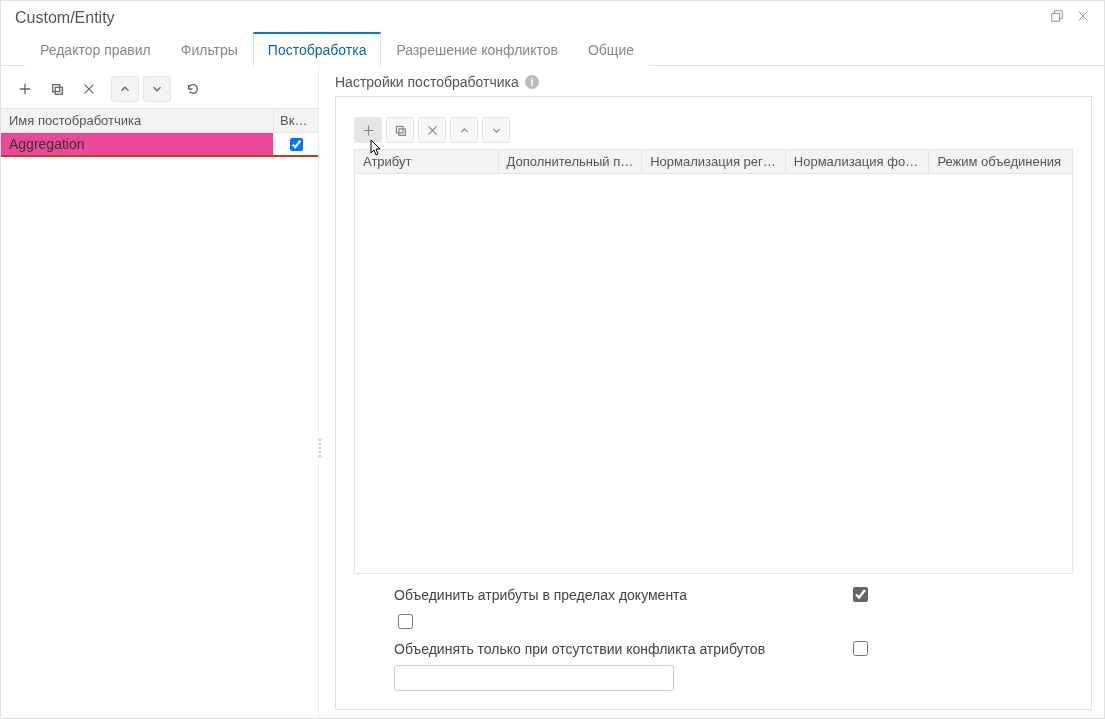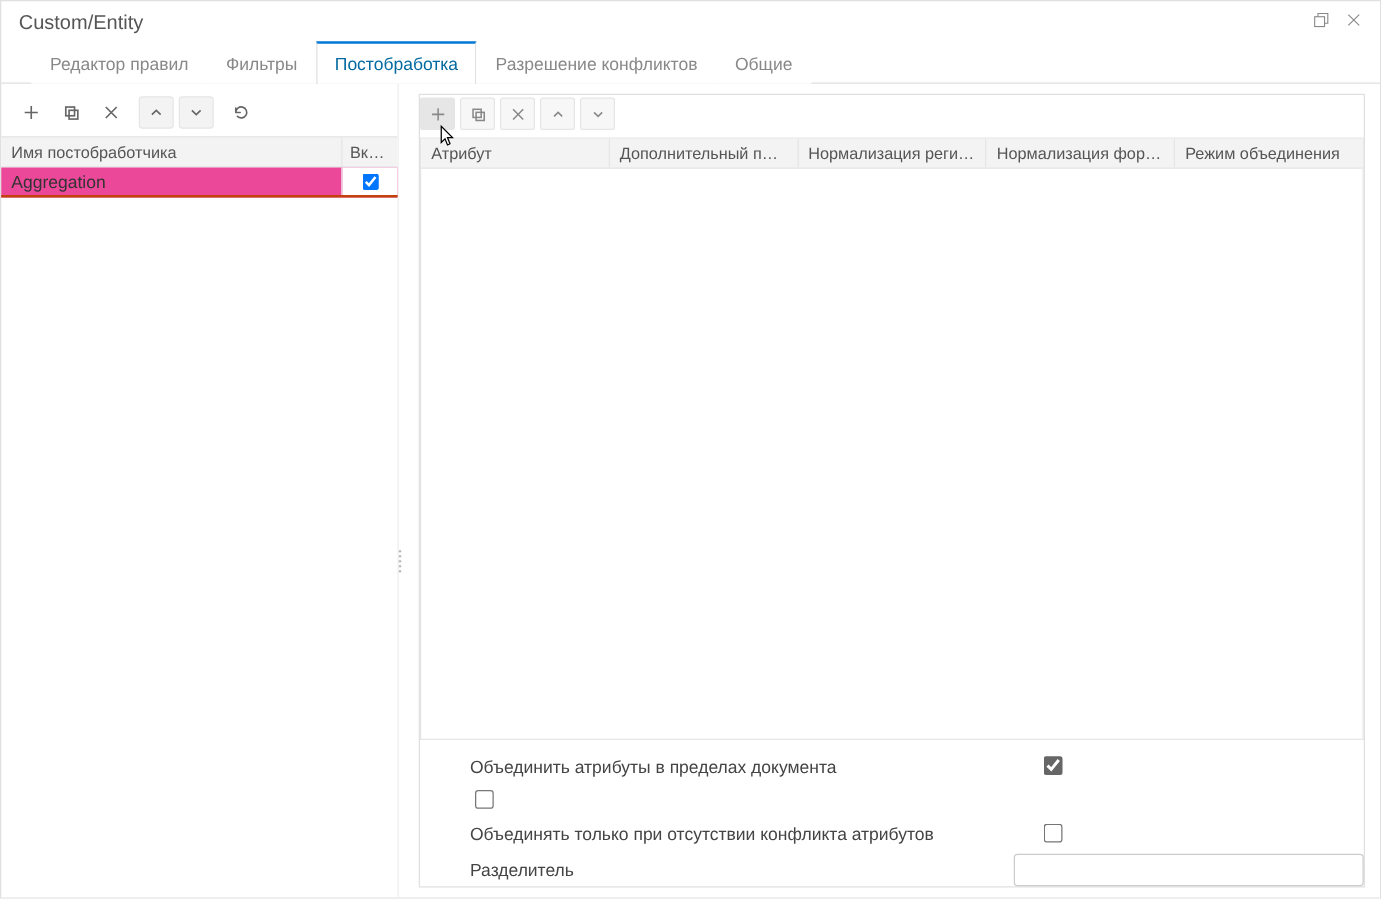--- a/index.html
+++ b/index.html
@@ -103,21 +103,21 @@
     width: 14px; height: 14px; border-radius: 50%;
     background: #bbb; color: #fff;
     font-size: 10px; font-weight: bold;
     display: flex; align-items: center; justify-content: center;
   }
   .settings-body {
     flex: 1;
     border: 1px solid #e0e0e0;
     display: flex; flex-direction: column;
     min-height: 0;
-    padding: 0;
+    padding: 18px;
   }
   .inner-toolbar {
     display: flex; align-items: center; gap: 4px;
     padding: 2px 0 6px 0;
     position: relative;
   }
   .itbtn {
     width: 28px; height: 26px;
     display: flex; align-items: center; justify-content: center;
     border: 1px solid #e5e5e5;
@@ -273,20 +273,24 @@
 
     <div class="splitter-handle">
       <span class="dot"></span>
         <span class="dot"></span>
         <span class="dot"></span>
         <span class="dot"></span>
         <span class="dot"></span>
     </div>
 
     <div class="right-pane">
+      <div class="settings-title">
+        <span>Настройки постобработчика</span>
+        <span class="info">i</span>
+      </div>
       <div class="settings-body">
         <div class="inner-toolbar">
           <div class="itbtn hovered">
             <svg viewBox="0 0 16 16">
                 <path d="M8 2 V14 M2 8 H14"></path>
               </svg>
           </div>
           <div class="itbtn">
             <svg viewBox="0 0 16 16">
                 <rect x="3" y="3" width="8" height="8"></rect>
@@ -330,21 +334,20 @@
             <div class="control"><input type="checkbox" checked="" style=""></div>
           </div>
           <div class="optrow">
             <div class="control"><input type="checkbox" style=""></div>
           </div>
           <div class="optrow">
             <div class="label">Объединять только при отсутствии конфликта атрибутов</div>
             <div class="control"><input type="checkbox" style=""></div>
           </div>
           <div class="optrow">
-            <div class="label">Разделитель</div>
             <div class="control"><input type="text" value="" style=""></div>
           </div>
         </div>
       </div>
     </div>
   </div>
 
 </div>
 
 </body></html>

